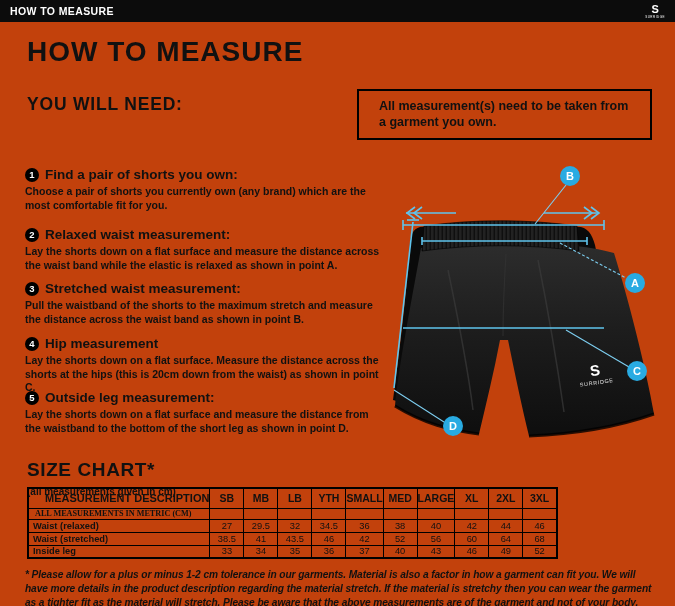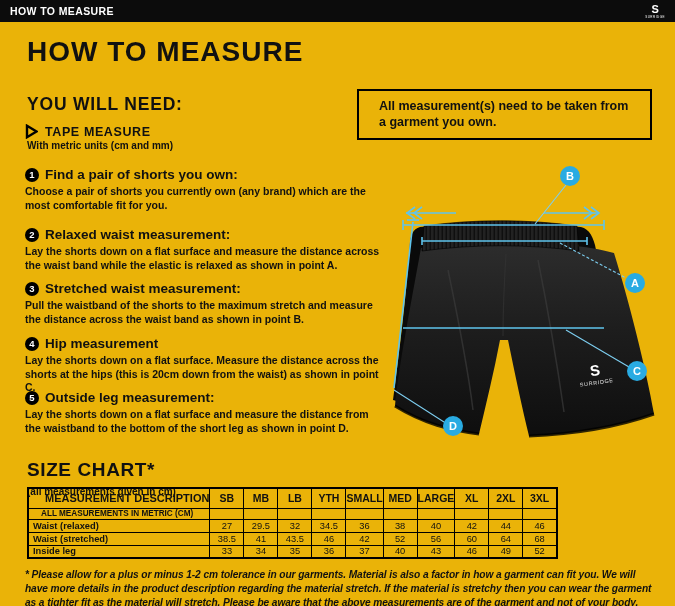--- a/index.html
+++ b/index.html
@@ -1,18 +1,18 @@
 <!DOCTYPE html>
 <html><head>
 <meta charset="utf-8">
 <style>
   * { margin:0; padding:0; box-sizing:border-box; }
   html,body { background:#fff; }
   body { font-family:"Liberation Sans", sans-serif; color:#111; }
-  .page { position:relative; width:675px; height:606px; background:#eab308; overflow:hidden; }
+  .page { position:relative; width:675px; height:606px; background:#c2410c; overflow:hidden; }
 
   
   .topbar { position:absolute; left:0; top:0; width:675px; height:22px; background:#0c0c0c;
             display:flex; align-items:center; justify-content:space-between; padding:0 10px; }
   .topbar-title { color:#fff; font-size:10.5px; font-weight:800; letter-spacing:.4px; }
   .topbar-brand { display:flex; flex-direction:column; align-items:center; line-height:1; }
   .topbar-brand .s { color:#fff; font-size:11px; font-weight:800; }
   .topbar-brand .b { color:#fff; font-size:3px; letter-spacing:.5px; margin-top:1px; }
 
   .h1 { position:absolute; left:27px; top:36px; font-size:28px; font-weight:800; letter-spacing:1px; }
@@ -38,21 +38,21 @@
   .sc-head { position:absolute; left:27px; top:459px; display:flex; align-items:baseline; gap:5px;flex-direction:column; }
   .sc-title { font-size:19px; font-weight:800; letter-spacing:.6px; }
   .sc-sub { font-size:10px; font-weight:800; }
 
   table.size { position:absolute; left:27px; top:487px; border-collapse:collapse;
                border:2px solid #000; table-layout:fixed; }
   table.size th, table.size td { border:1px solid #000; overflow:hidden; white-space:nowrap; }
   table.size th { font-size:10.5px; font-weight:800; height:20px; text-align:center; }
   table.size th.desc { font-size:11px; text-align:center; padding-left:16px; width:143px; }
   table.size col.num { width:34px; }
-  td.metric { font-size:8.2px; font-weight:800; padding-left:12px; height:11px; }
+  td.metric { font-size:8.2px; font-weight:800; padding-left:6px; height:11px;font-family:Liberation Serif, serif; }
   td.lbl { font-size:9.3px; font-weight:700; padding-left:4px; height:13px; }
   td.val { font-size:9.3px; font-weight:400; text-align:center; height:13px; }
 
   .footnote { position:absolute; left:25px; top:568px; width:634px; font-size:10.2px;
               font-weight:700; font-style:italic; line-height:1.36; letter-spacing:-.1px; }
 </style>
 </head>
 <body>
 
 <div class="page">
@@ -63,29 +63,20 @@
       <span class="s">S</span>
       <span class="b">SURRIDGE</span>
     </span>
   </div>
 
   <div class="h1">HOW TO MEASURE</div>
   <div class="h2">YOU WILL NEED:</div>
 
   <div class="notebox">All measurement(s) need to be taken from a garment you own.</div>
 
-  <div class="tape">
-    <div class="tape-head">
-      <svg width="13" height="15" viewBox="0 0 13 15">
-        <polygon points="2,1.8 11.5,7.5 2,13.2" fill="none" stroke="#000" stroke-width="2.4" stroke-linejoin="miter"></polygon>
-      </svg>
-      <span class="tape-title">TAPE MEASURE</span>
-    </div>
-    <div class="tape-sub">With metric units (cm and mm)</div>
-  </div>
 
   <div class="step" style="top:167px">
     <div class="step-head">
       <span class="step-num">1</span>
       <span class="step-title">Find a pair of shorts you own:</span>
     </div>
     <div class="step-body">Choose a pair of shorts you currently own (any brand) which are the most comfortable fit for you.</div>
   </div>
 
   <div class="step" style="top:227px">

